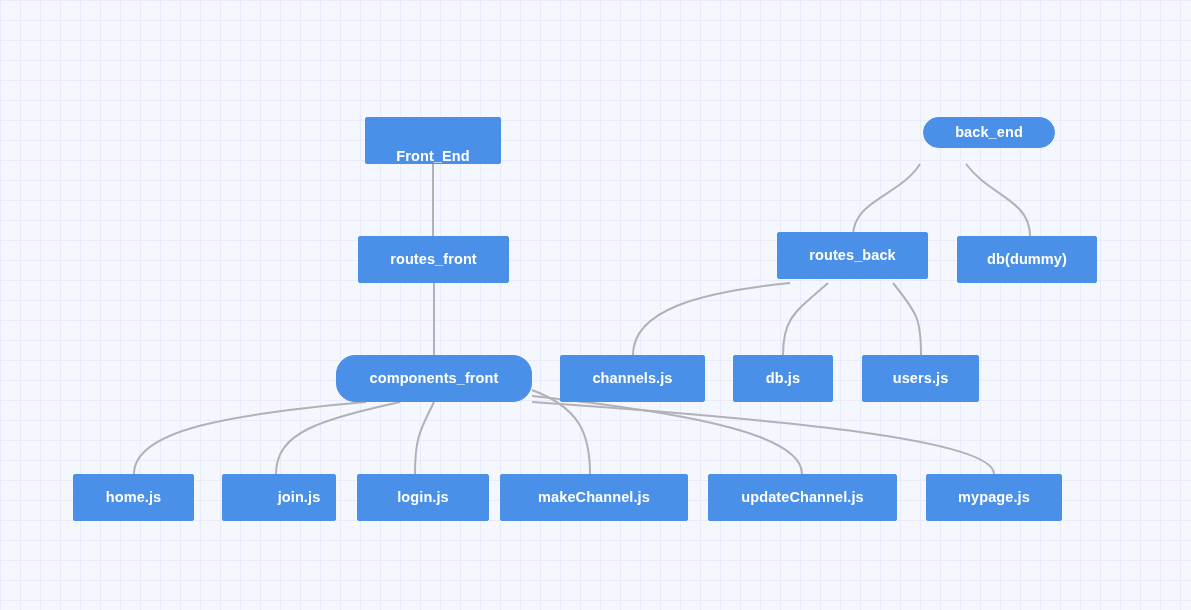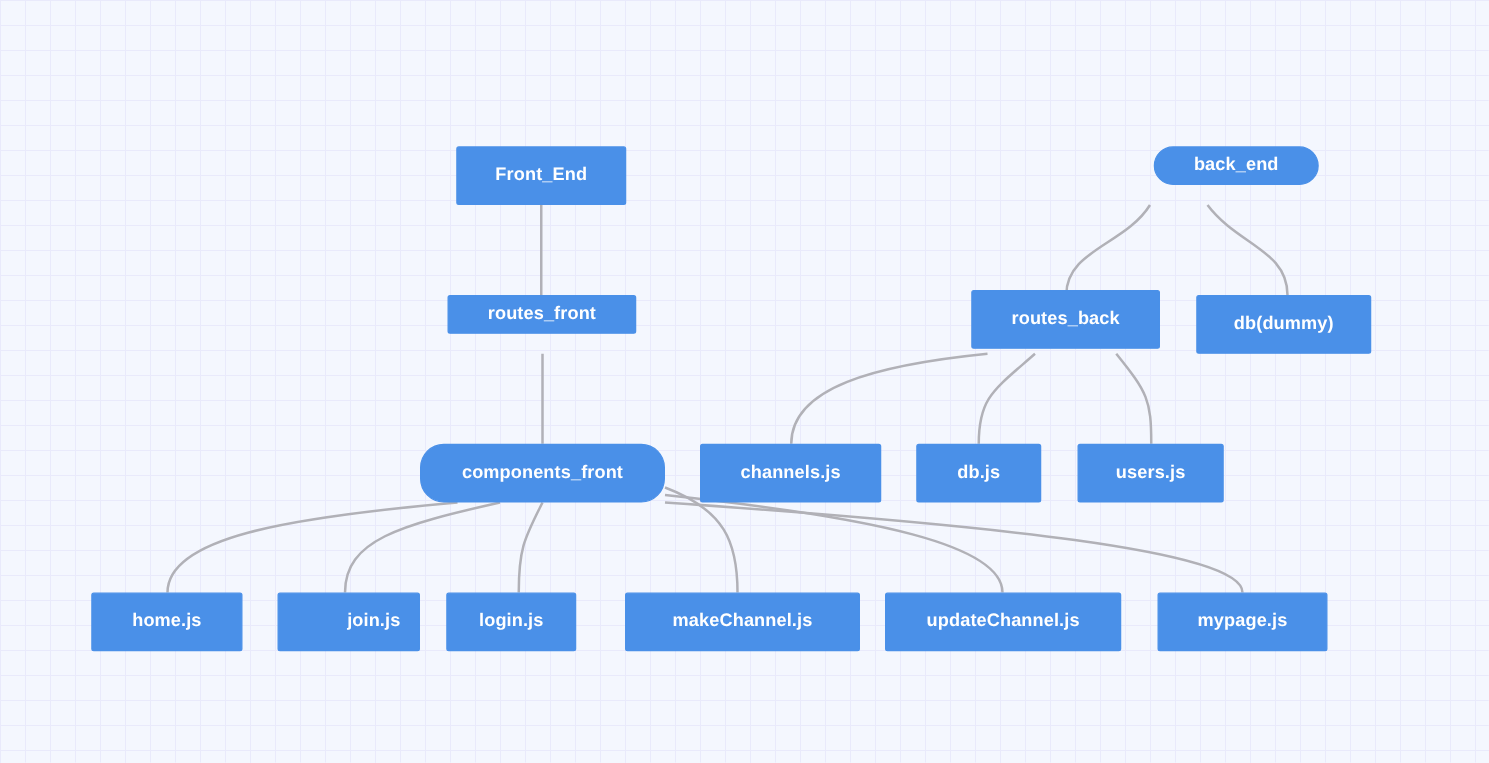--- a/index.html
+++ b/index.html
@@ -81,27 +81,27 @@
       <path class="edge-path" d="M 893,283 C 918,314 921,320 921,355" stroke="#b1b1b7"></path>
       <path class="edge-path" d="M 366,402 C 230,414 134,430 134,474" stroke="#b1b1b7"></path>
       <path class="edge-path" d="M 400,402 C 320,420 276,432 276,474" stroke="#b1b1b7"></path>
       <path class="edge-path" d="M 434,402 C 420,430 415,438 415,474" stroke="#b1b1b7"></path>
       <path class="edge-path" d="M 532,390 C 580,408 590,434 590,474" stroke="#b1b1b7"></path>
       <path class="edge-path" d="M 532,396 C 700,414 802,436 802,474" stroke="#b1b1b7"></path>
       <path class="edge-path" d="M 532,402 C 790,420 994,440 994,474" stroke="#b1b1b7"></path>
     </svg>
 
   <div id="node-layer">
-      <div class="node" style="left: 365px; top: 117px; width: 136px; height: 47px; background: rgb(74, 144, 232); border-color: rgb(74, 144, 232); color: rgb(255, 255, 255);">
+      <div class="node" style="left: 365px; top: 117px; width: 136px; height: 47px; background: rgb(74, 144, 232); border-color: rgb(74, 144, 232); color: rgb(255, 255, 255); align-items: flex-end;">
         <span class="node-label">Front_End</span>
       </div>
       <div class="node" style="left: 923px; top: 117px; width: 132px; height: 31px; background: rgb(74, 144, 232); border-color: rgb(74, 144, 232); color: rgb(255, 255, 255); border-radius: 20px;">
         <span class="node-label">back_end</span>
       </div>
-      <div class="node" style="left: 358px; top: 236px; width: 151px; height: 31px; background: rgb(74, 144, 232); border-color: rgb(74, 144, 232); color: rgb(255, 255, 255);">
+      <div class="node" style="left: 358px; top: 236px; width: 151px; height: 47px; background: rgb(74, 144, 232); border-color: rgb(74, 144, 232); color: rgb(255, 255, 255);">
         <span class="node-label">routes_front</span>
       </div>
       <div class="node" style="left: 777px; top: 232px; width: 151px; height: 47px; background: rgb(74, 144, 232); border-color: rgb(74, 144, 232); color: rgb(255, 255, 255);">
         <span class="node-label">routes_back</span>
       </div>
       <div class="node" style="left: 957px; top: 236px; width: 140px; height: 47px; background: rgb(74, 144, 232); border-color: rgb(74, 144, 232); color: rgb(255, 255, 255);">
         <span class="node-label">db(dummy)</span>
       </div>
       <div class="node" style="left: 336px; top: 355px; width: 196px; height: 47px; background: rgb(74, 144, 232); border-color: rgb(74, 144, 232); color: rgb(255, 255, 255); border-radius: 19px;">
         <span class="node-label">components_front</span>
@@ -114,21 +114,21 @@
       </div>
       <div class="node" style="left: 862px; top: 355px; width: 117px; height: 47px; background: rgb(74, 144, 232); border-color: rgb(74, 144, 232); color: rgb(255, 255, 255);">
         <span class="node-label">users.js</span>
       </div>
       <div class="node" style="left: 73px; top: 474px; width: 121px; height: 47px; background: rgb(74, 144, 232); border-color: rgb(74, 144, 232); color: rgb(255, 255, 255);">
         <span class="node-label">home.js</span>
       </div>
       <div class="node" style="left: 222px; top: 474px; width: 114px; height: 47px; background: rgb(74, 144, 232); border-color: rgb(74, 144, 232); color: rgb(255, 255, 255); padding-left: 40px;">
         <span class="node-label">join.js</span>
       </div>
-      <div class="node" style="left: 357px; top: 474px; width: 104px; height: 47px; background: rgb(74, 144, 232); border-color: rgb(74, 144, 232); color: rgb(255, 255, 255);">
+      <div class="node" style="left: 357px; top: 474px; width: 132px; height: 47px; background: rgb(74, 144, 232); border-color: rgb(74, 144, 232); color: rgb(255, 255, 255);">
         <span class="node-label">login.js</span>
       </div>
       <div class="node" style="left: 500px; top: 474px; width: 188px; height: 47px; background: rgb(74, 144, 232); border-color: rgb(74, 144, 232); color: rgb(255, 255, 255);">
         <span class="node-label">makeChannel.js</span>
       </div>
       <div class="node" style="left: 708px; top: 474px; width: 189px; height: 47px; background: rgb(74, 144, 232); border-color: rgb(74, 144, 232); color: rgb(255, 255, 255);">
         <span class="node-label">updateChannel.js</span>
       </div>
       <div class="node" style="left: 926px; top: 474px; width: 136px; height: 47px; background: rgb(74, 144, 232); border-color: rgb(74, 144, 232); color: rgb(255, 255, 255);">
         <span class="node-label">mypage.js</span>

